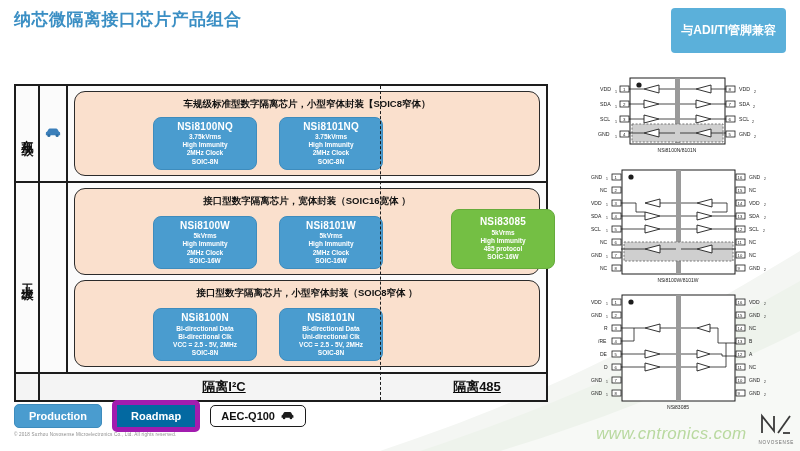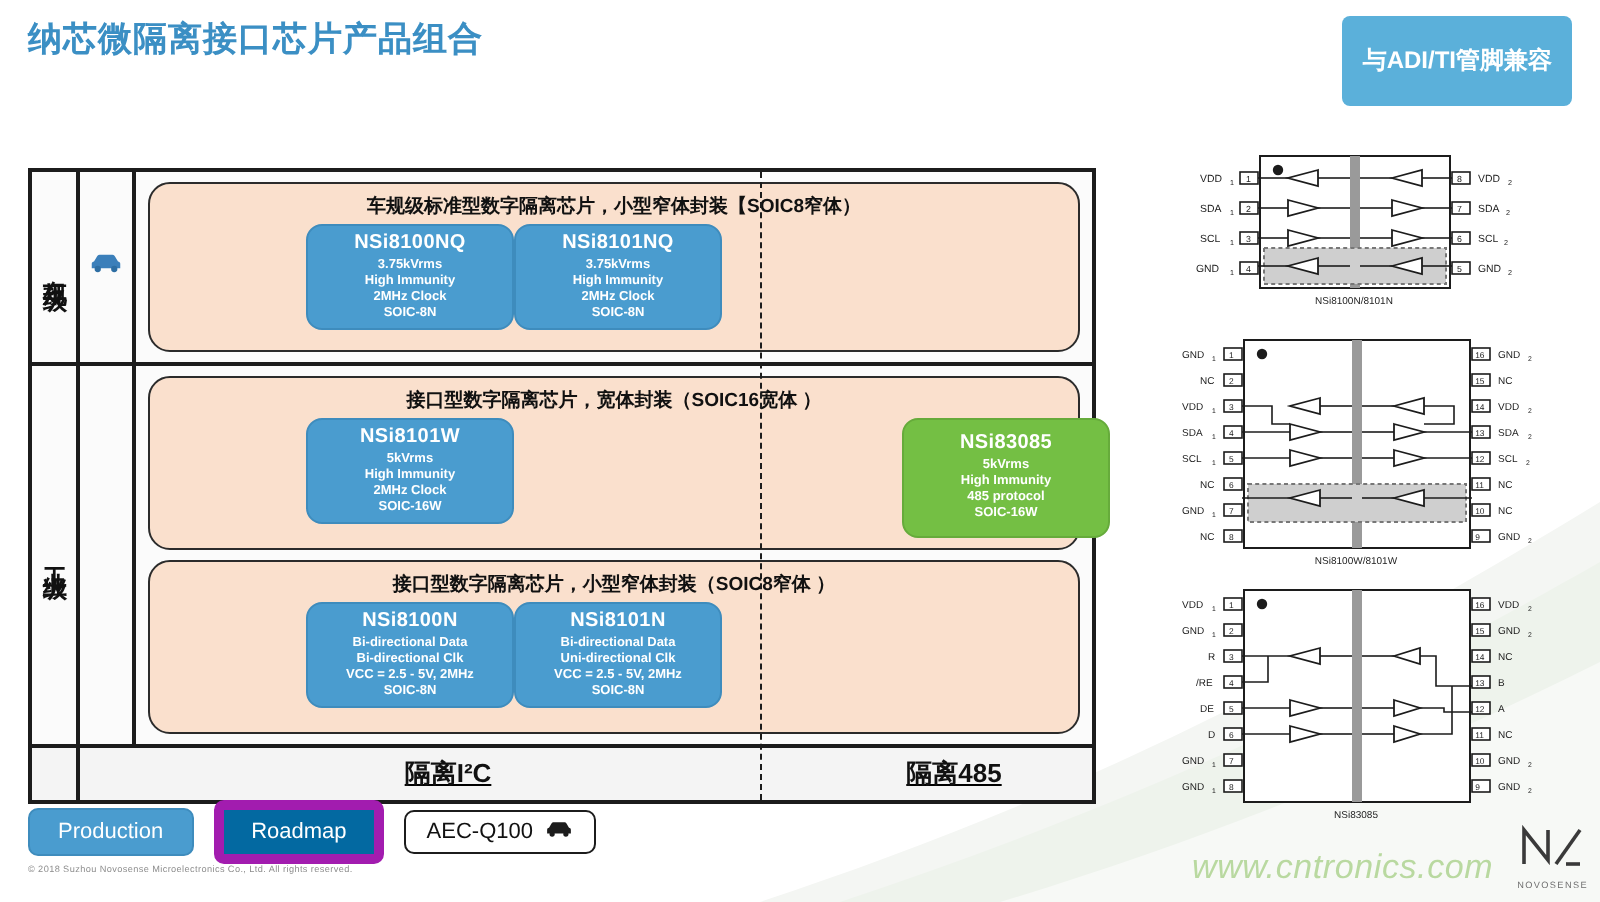--- a/index.html
+++ b/index.html
@@ -49,21 +49,21 @@
 
   .band{
     background:#fae0cd;border:1.5px solid #2b2b2b;border-radius:11px;
     position:relative;padding:4px 6px 5px 6px;display:flex;flex-direction:column;
     min-height:0;flex:1;
   }
   .band-title{
     font-size:9.5px;font-weight:bold;color:#111;text-align:center;
     margin:2px 0 3px 0;line-height:1.2;
   }
-  .chips{display:flex;gap:0;padding-left:72px;align-items:flex-start;flex:1;position:relative;}
+  .chips{display:flex;gap:22px;padding-left:72px;align-items:flex-end;flex:1;position:relative;}
   .chip{
     width:104px;border-radius:8px;color:#fff;text-align:center;
     display:flex;flex-direction:column;justify-content:center;
     padding:3px 2px;box-sizing:border-box;
   }
   .chip.blue{background:#4a9ccf;border:1px solid #3e8cbd;}
   .chip.green{background:#74bf44;border:1px solid #66ab3b;}
   .chip-name{font-size:10px;font-weight:bold;line-height:1.25;letter-spacing:.2px;}
   .chip-line{font-size:6.5px;font-weight:bold;line-height:1.25;}
   .chip.abs485{position:absolute;left:370px;top:0;bottom:0;width:104px;}
@@ -80,21 +80,21 @@
   }
   .foot-spacer{width:22px;flex:0 0 22px;border-right:2px solid #1c1c1c;}
   .foot-cells{flex:1;display:flex;position:relative;text-decoration:underline;}
   .foot-cell{display:flex;align-items:center;justify-content:center;font-size:13px;font-weight:bold;color:#111;}
   .foot-i2c{flex:0 0 368px;}
   .foot-485{flex:1;}
 
   
   .legend{position:absolute;left:14px;top:400px;display:flex;align-items:center;gap:10px;}
   .lg{
-    border-radius:5px;font-size:11px;font-weight:normal;color:#fff;
+    border-radius:5px;font-size:11px;font-weight:bold;color:#fff;
     padding:5px 14px;text-align:center;white-space:nowrap;
   }
   .lg.blue{background:#4a9ccf;border:1px solid #3e8cbd;}
   .lg.green{background:#0369a1;border:5px solid #a21caf;}
   .lg.outline{
     background:#fff;border:1.5px solid #1c1c1c;color:#111;
     display:flex;align-items:center;gap:5px;padding:4px 10px;
   }
   .copyright{
     position:absolute;left:14px;top:432px;
@@ -175,20 +175,27 @@
       <div class="grade-label">
         <span>工业级</span>
       </div>
       <div class="grade-icon-col"></div>
       <div class="grade-content">
 
         <div class="band">
           <div class="band-title">接口型数字隔离芯片，宽体封装（SOIC16宽体 ）</div>
           <div class="chips">
             <div class="chip blue">
+              <div class="chip-name">NSi8100W</div>
+              <div class="chip-line">5kVrms</div>
+              <div class="chip-line">High Immunity</div>
+              <div class="chip-line">2MHz Clock</div>
+              <div class="chip-line">SOIC-16W</div>
+            </div>
+            <div class="chip blue">
               <div class="chip-name">NSi8101W</div>
               <div class="chip-line">5kVrms</div>
               <div class="chip-line">High Immunity</div>
               <div class="chip-line">2MHz Clock</div>
               <div class="chip-line">SOIC-16W</div>
             </div>
             <div class="chip green abs485">
               <div class="chip-name">NSi83085</div>
               <div class="chip-line">5kVrms</div>
               <div class="chip-line">High Immunity</div>

